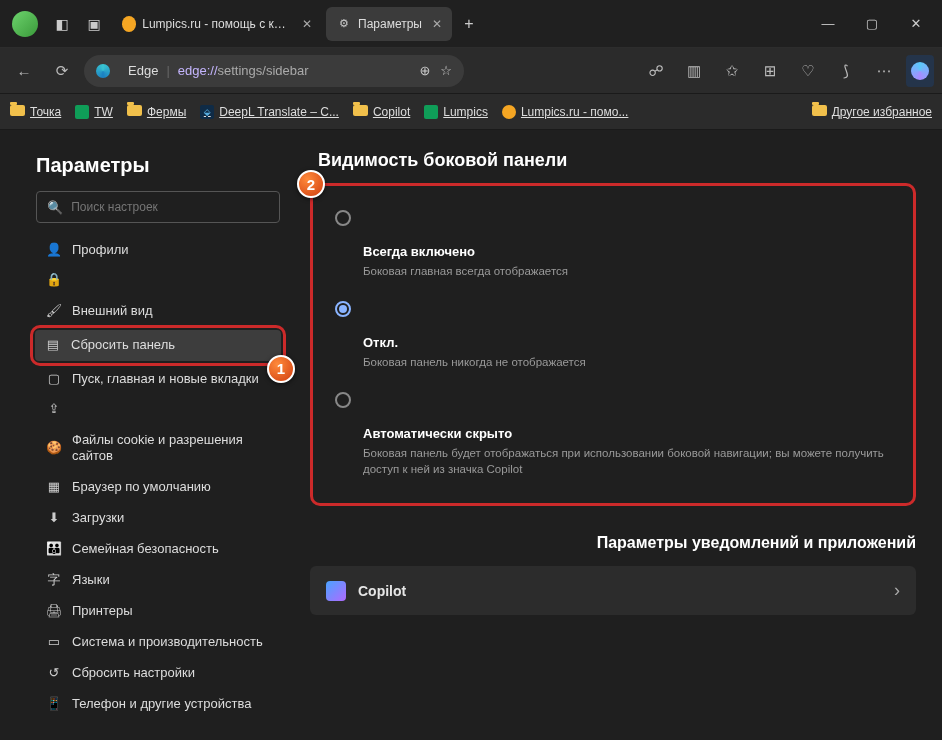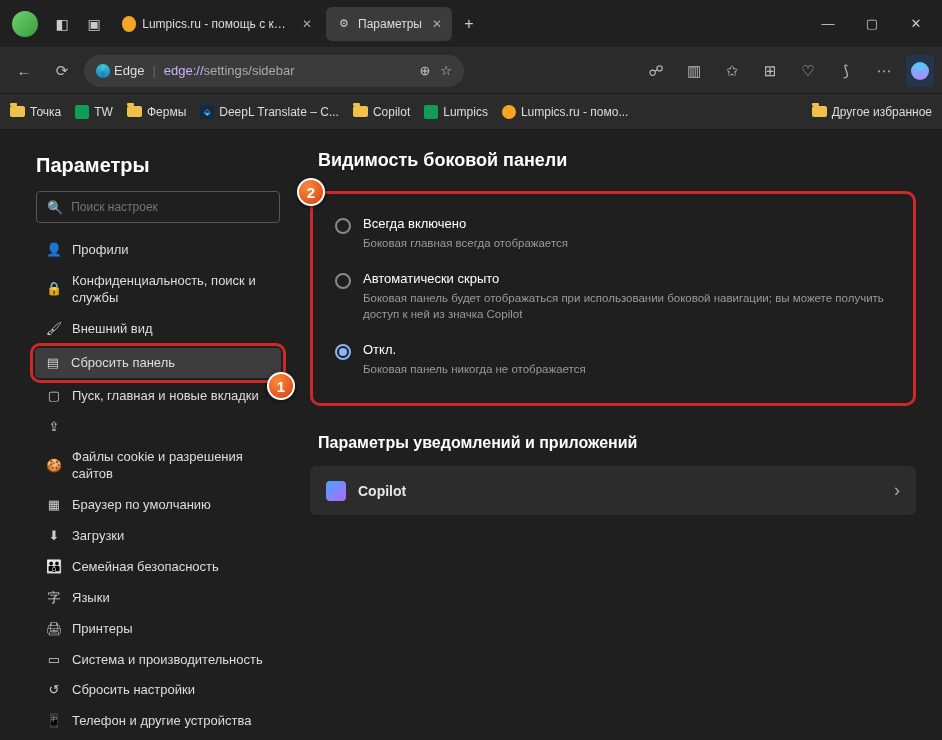--- a/index.html
+++ b/index.html
@@ -59,34 +59,34 @@
   gap:6px;
   border-bottom:1px solid #1a1a1a;
 }
 .tbtn { width:32px;height:32px;display:flex;align-items:center;justify-content:center;color:#bbb;font-size:15px;border-radius:4px;}
 .urlbar {
   flex:0 0 auto;
   height:32px; background:#3b3b3b; border-radius:16px;
   display:flex;align-items:center;padding:0 12px;gap:8px;
   color:#ccc;font-size:13px; width: 380px;
 }
-.urlbar .edge-icon { display:flex;align-items:flex-end;gap:4px;color:#ddd;font-size:13px;}
+.urlbar .edge-icon { display:flex;align-items:flex-end;gap:18px;color:#ddd;font-size:13px;}
 .url-text { color:#aaa; }
 .url-text .protocol { color:#c4b5fd; }
 .urlbar .rt { margin-left:auto; display:flex; gap:10px; }
 .copilot-swirl { width:18px;height:18px;border-radius:50%;background:conic-gradient(#5ac8fa,#a88bff,#5ac8fa); }
 
 .bookmarks {
   height: 36px;
   background: #2b2b2b;
   display:flex;align-items:center;padding:0 10px;gap:14px;
   font-size:12px;color:#ddd;
   border-bottom:1px solid #1a1a1a;
 }
-.bm { display:flex;align-items:center;gap:5px; }
+.bm { display:flex;gap:5px;text-decoration:underline; }
 .folder { width:15px;height:11px;background:#f1c04b;border-radius:2px;position:relative;}
 .folder::before{content:"";position:absolute;top:-3px;left:0;width:7px;height:3px;background:#f1c04b;border-radius:1px;}
 .gsheet { width:14px;height:14px;background:#0f9d58;border-radius:2px;}
 .deepl { width:14px;height:14px;background:#0f2b46;border-radius:2px;color:#5ad;display:flex;align-items:center;justify-content:center;font-size:9px;}
 .gsheet2 { width:14px;height:14px;background:#0f9d58;border-radius:2px;}
 .orange-circ{width:14px;height:14px;border-radius:50%;background:#f5a623;}
 
 .content {
   display:flex;
   height: calc(100% - 130px);
@@ -118,36 +118,36 @@
   display:flex;align-items:center;justify-content:center;
   font-weight:700;color:#fff;font-size:15px;
   box-shadow:0 1px 4px rgba(0,0,0,.6);
 }
 .callout.c1 { right:-12px; bottom:-20px; }
 .callout.c2 { left:-16px; top:-16px; }
 
 .main {
   flex:1; padding:20px 26px 20px 10px; position:relative;
 }
-.section-title { font-size:18px;font-weight:600;color:#fff;margin-bottom:20px;padding-left:8px;}
+.section-title { font-size:18px;font-weight:600;color:#fff;margin-bottom:12px;padding-left:8px;}
 .panel {
   border:3px solid #cc2a2a; border-radius:10px; padding:12px 18px 16px; position:relative;
   background:#1f1f1f;
 }
 .radio-row { display:flex;align-items:flex-start;gap:12px;padding:10px 4px;}
 .radio-row + .radio-row { border-top:none; }
 .radio {
   width:16px;height:16px;border:2px solid #888;border-radius:50%;flex-shrink:0;margin-top:2px;
   position:relative;
 }
 .radio.checked { border-color:#8ab4ff; }
 .radio.checked::after{content:"";position:absolute;inset:2px;background:#8ab4ff;border-radius:50%;}
-.radio-label { font-size:13px;color:#fff;font-weight:400;}
+.radio-label { font-size:13px;color:#fff;font-weight:700;margin-top:36px;}
 .radio-desc { font-size:11.5px;color:#9a9a9a;margin-top:4px;line-height:1.4;}
-.section-title2 { font-size:16px;font-weight:600;color:#fff;margin:28px 0 14px 8px;}
+.section-title2 { font-size:16px;font-weight:600;color:#fff;margin:28px 0 14px 8px;text-align:right;}
 .app-row {
   background:#2c2c2c;border-radius:6px;padding:14px 16px;display:flex;align-items:center;gap:12px;
 }
 .app-row .aicon{width:20px;height:20px;border-radius:4px;background:linear-gradient(135deg,#4aa3ff,#b06aff);}
 .app-row .aname{font-weight:600;font-size:14px;}
 .app-row .chev{margin-left:auto;color:#aaa;font-size:18px;}
 </style>
 </head>
 <body>
 
@@ -246,21 +246,20 @@
       <span>🔍</span>
       <input placeholder="Поиск настроек" style="">
     </div>
     <ul class="snav">
       <li>
           <span class="ic">👤</span>
           <span>Профили</span>
         </li>
       <li>
           <span class="ic">🔒</span>
-          <span>Конфиденциальность, поиск и службы</span>
         </li>
       <li>
           <span class="ic">🖌</span>
           <span>Внешний вид</span>
         </li>
       <div class="highlight-1">
         <li class="active">
             <span class="ic">▤</span>
             <span>Сбросить панель</span>
           </li>
@@ -320,34 +319,34 @@
 
       <div class="radio-row">
         <div class="radio"></div>
         <div>
           <div class="radio-label">Всегда включено</div>
           <div class="radio-desc">Боковая главная всегда отображается</div>
         </div>
       </div>
 
       <div class="radio-row">
+        <div class="radio checked"></div>
+        <div>
+          <div class="radio-label">Откл.</div>
+          <div class="radio-desc">Боковая панель никогда не отображается</div>
+        </div>
+      </div>
+
+      <div class="radio-row">
         <div class="radio"></div>
         <div>
           <div class="radio-label">Автоматически скрыто</div>
           <div class="radio-desc">Боковая панель будет отображаться при использовании боковой навигации; вы можете получить доступ к ней из значка Copilot</div>
         </div>
       </div>
-
-      <div class="radio-row">
-        <div class="radio checked"></div>
-        <div>
-          <div class="radio-label">Откл.</div>
-          <div class="radio-desc">Боковая панель никогда не отображается</div>
-        </div>
-      </div>
     </div>
 
     <div class="section-title2">Параметры уведомлений и приложений</div>
     <div class="app-row">
       <div class="aicon"></div>
       <div class="aname">Copilot</div>
       <div class="chev">›</div>
     </div>
   </div>
 </div>

